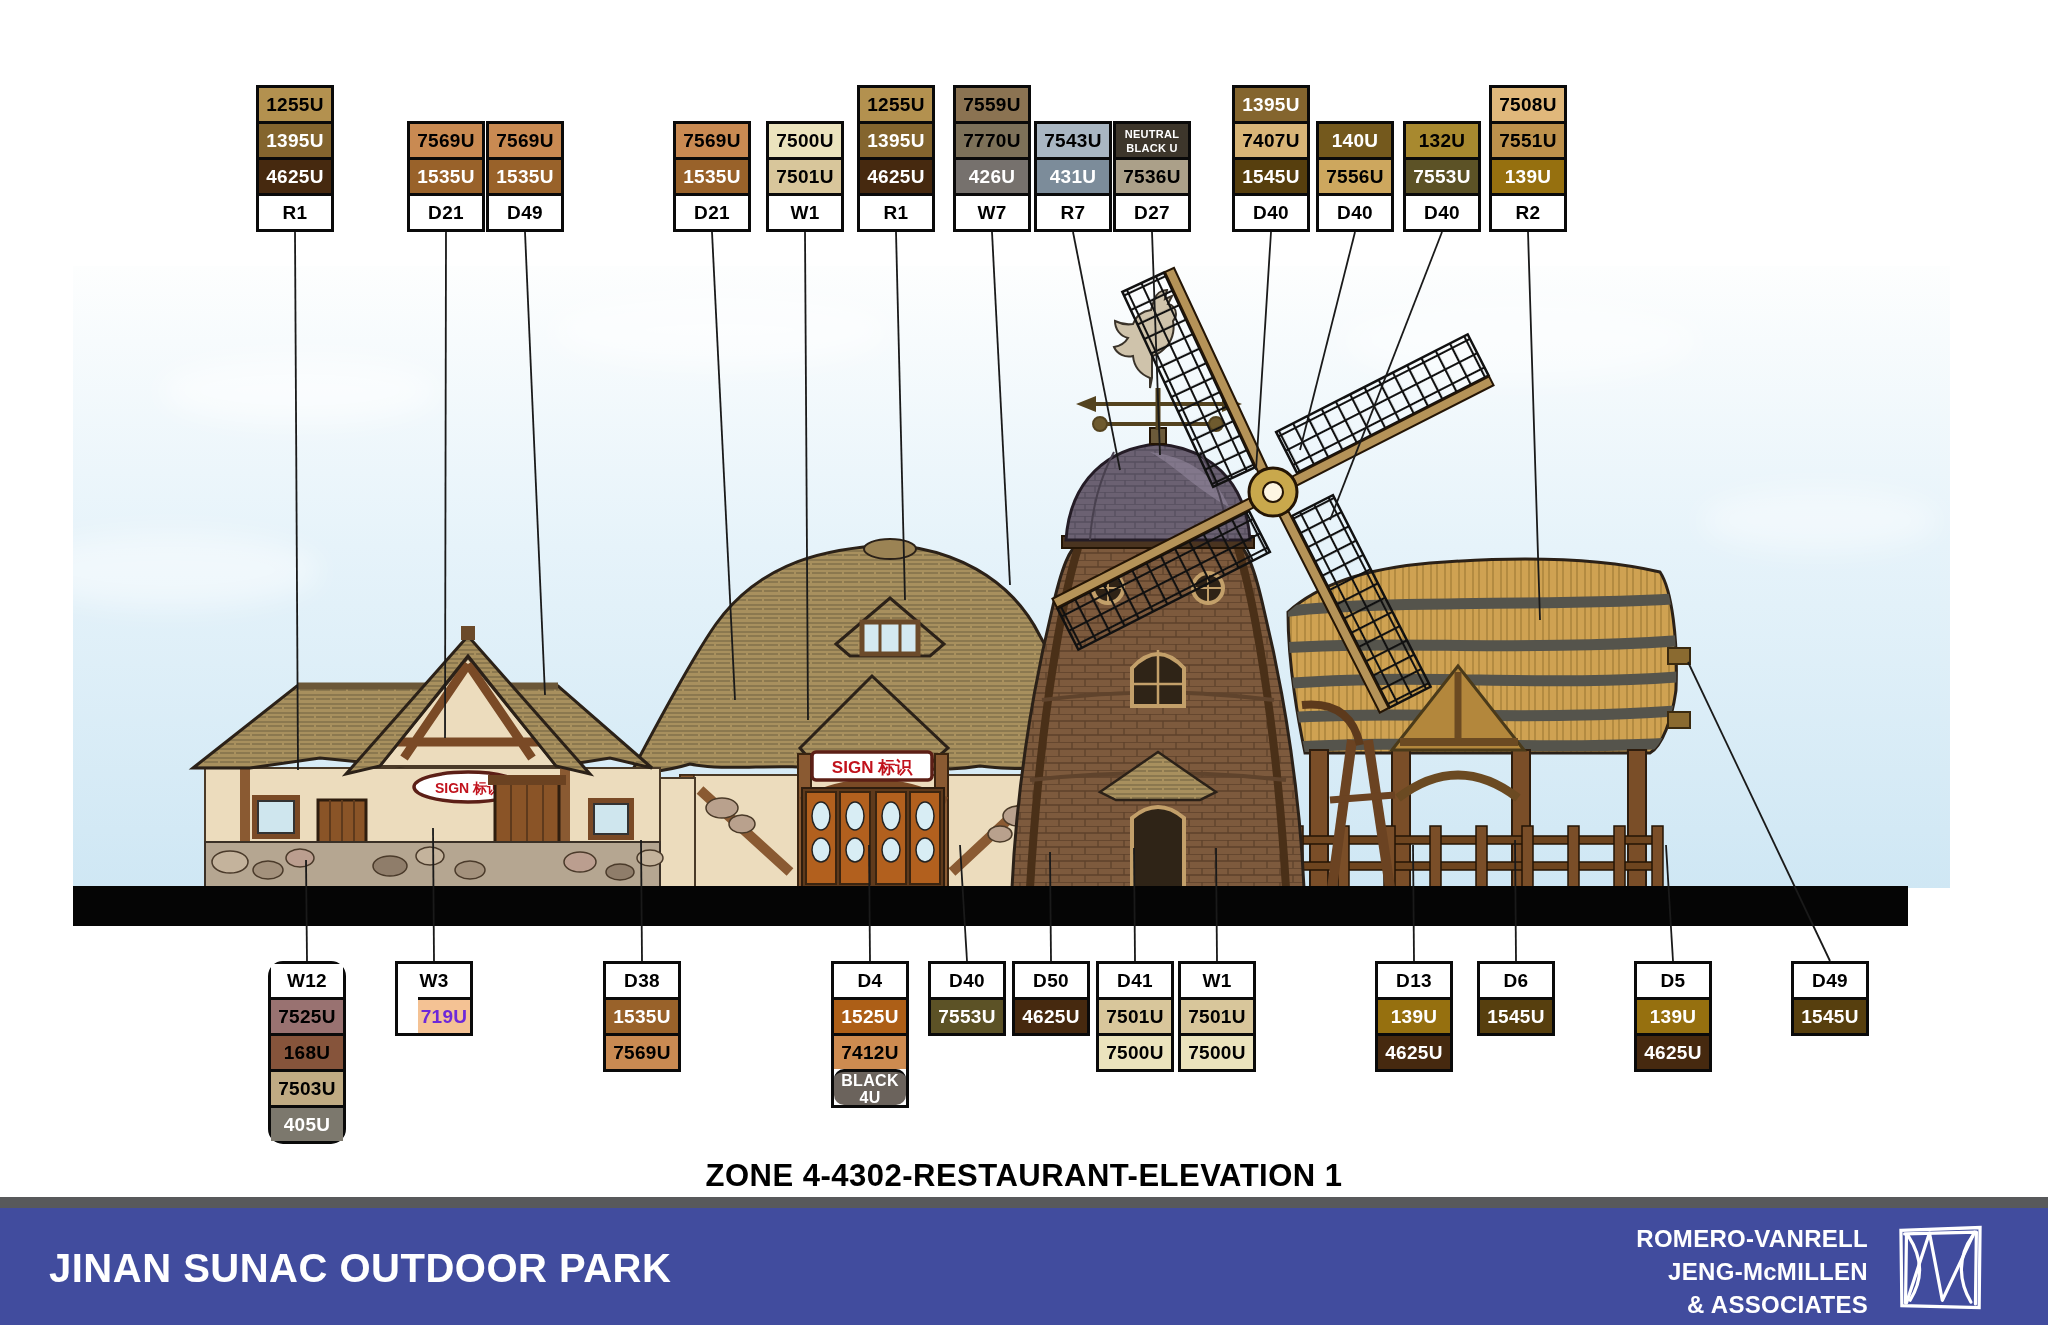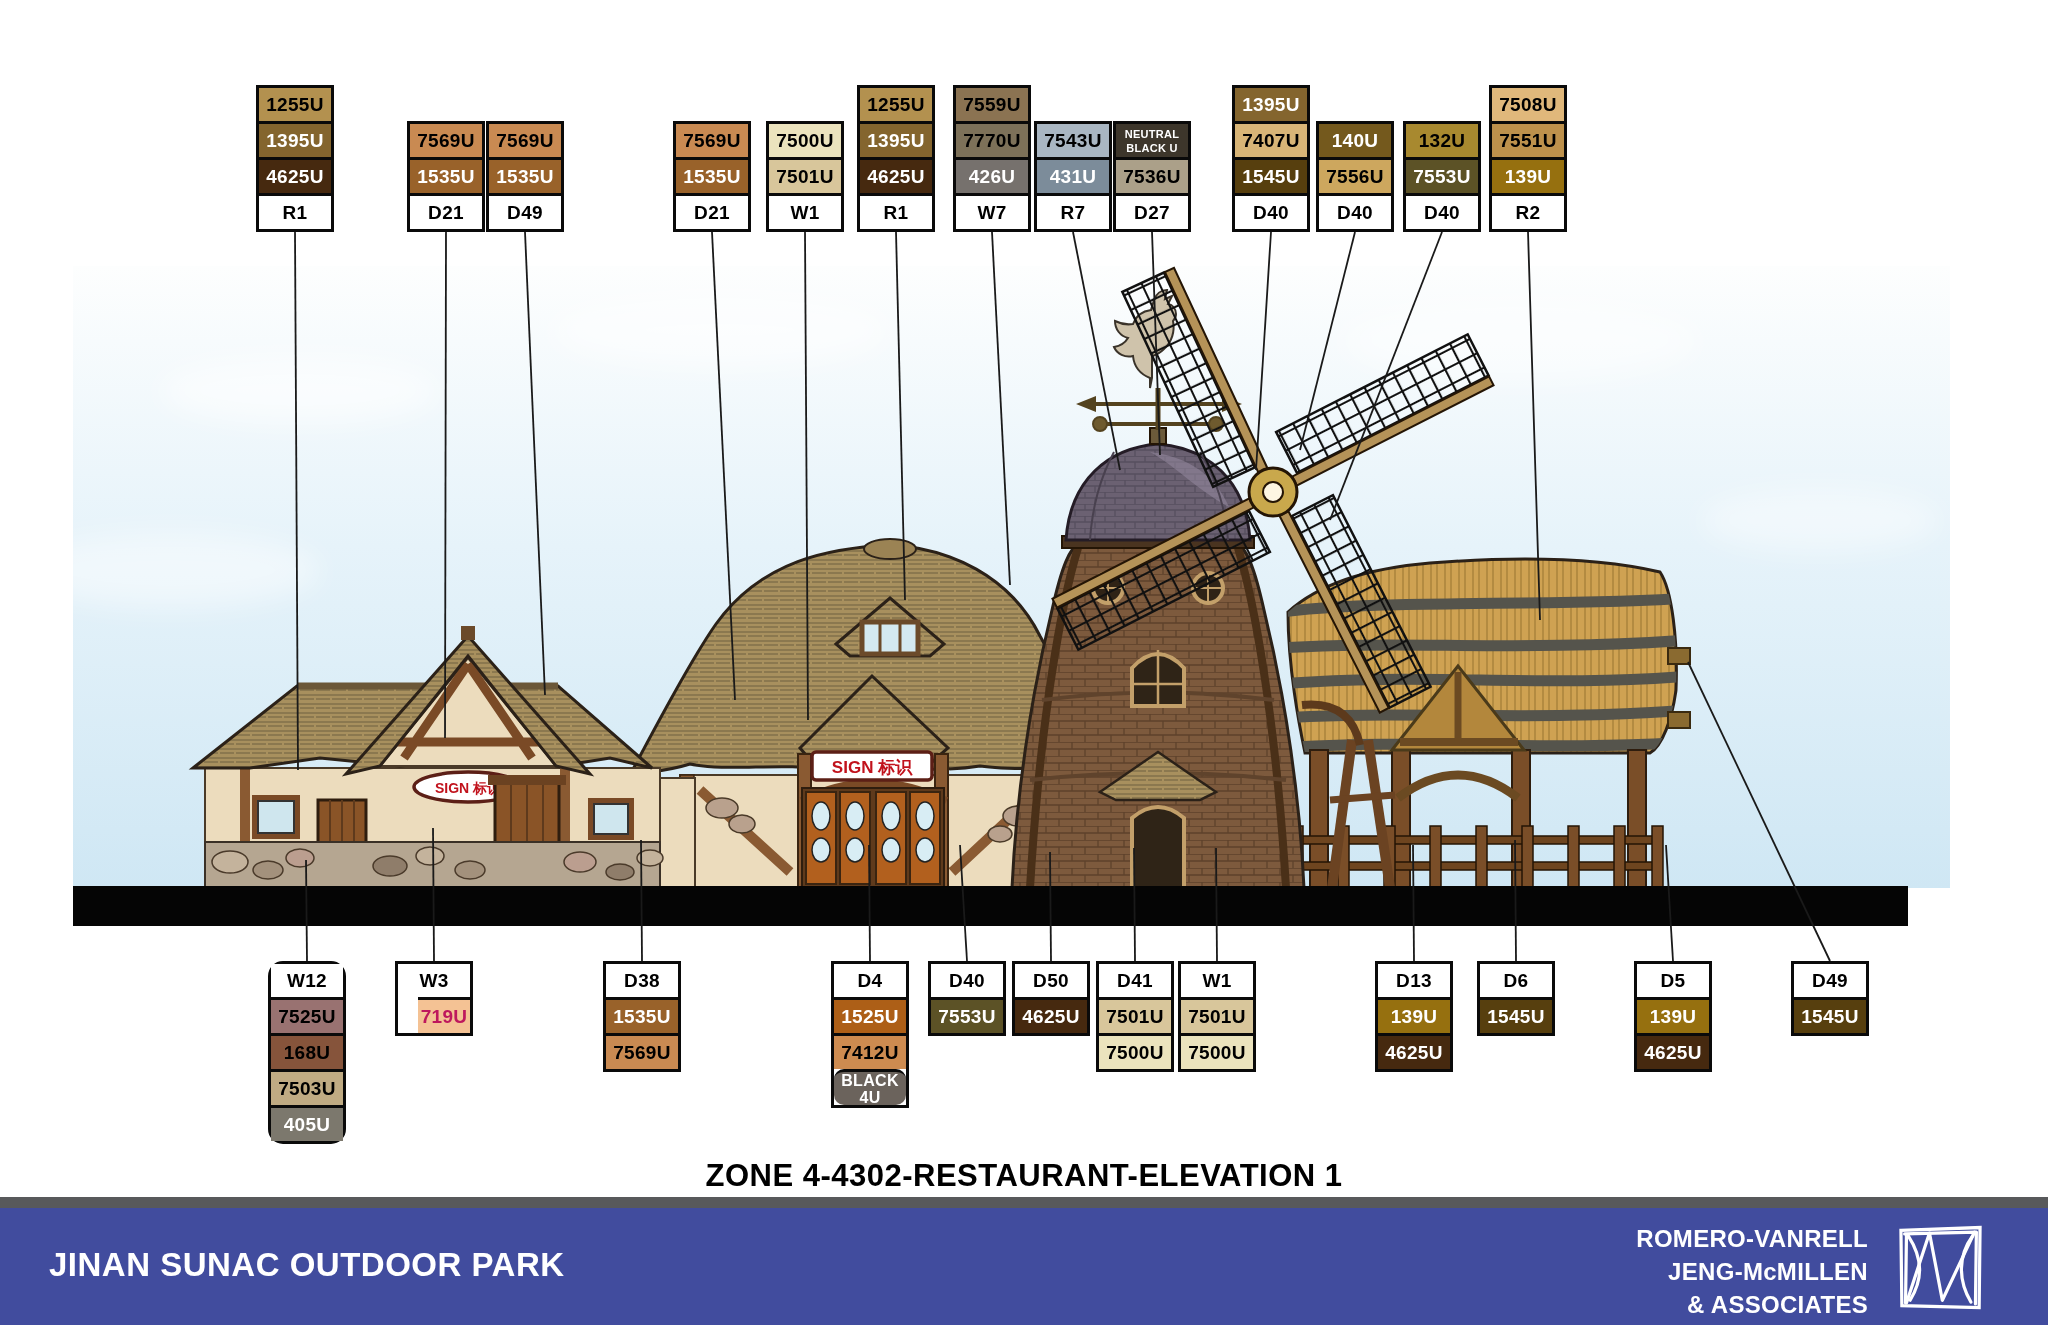--- a/index.html
+++ b/index.html
@@ -13,21 +13,21 @@
   .cell + .cell{border-top:3px solid #0a0a0a;}
   .cell.small{font-size:11px;line-height:14px;white-space:pre-line;}
   .cell.med{font-size:16px;line-height:17px;white-space:pre-line;}
   .codecell{background:#ffffff;color:#000;}
   
   .title{position:absolute;left:0;top:1158px;width:2048px;text-align:center;
          font-size:31px;font-weight:700;color:#000;letter-spacing:.5px;}
   
   .divider{position:absolute;left:0;top:1197px;width:2048px;height:11px;background:#58595b;}
   .footer{position:absolute;left:0;top:1208px;width:2048px;height:117px;display:flex;align-items:center;}
-  .footer-left{position:absolute;left:49px;top:38px;font-size:33px;font-weight:700;color:#fff;letter-spacing:.5px;}
+  .footer-left{position:absolute;left:49px;top:38px;font-size:40px;font-weight:700;color:#fff;letter-spacing:.5px;}
   .footer-center{position:absolute;left:0;top:40px;width:2048px;text-align:center;
                  font-size:29px;font-weight:700;color:#fff;letter-spacing:.5px;}
   .footer-right{position:absolute;right:180px;top:14px;text-align:right;font-size:24px;
                 font-weight:700;color:#fff;line-height:33px;letter-spacing:.3px;}
   .logo{position:absolute;right:60px;top:14px;width:95px;height:92px;}
 </style>
 </head>
 <body>
 
 <div class="page">
@@ -359,21 +359,21 @@
       </div>
       <div class="callout" style="left: 268px; top: 961px; border-radius: 15px;">
         <div class="cell codecell" style="background: rgb(255, 255, 255); color: rgb(0, 0, 0);">W12</div>
         <div class="cell" style="background: rgb(153, 114, 113); color: rgb(0, 0, 0);">7525U</div>
         <div class="cell" style="background: rgb(134, 84, 59); color: rgb(0, 0, 0); text-align: center;">168U</div>
         <div class="cell" style="background: rgb(192, 171, 131); color: rgb(0, 0, 0);">7503U</div>
         <div class="cell" style="background: rgb(124, 120, 109); color: rgb(255, 255, 255);">405U</div>
       </div>
       <div class="callout" style="left: 395px; top: 961px;">
         <div class="cell codecell" style="background: rgb(255, 255, 255); color: rgb(0, 0, 0);">W3</div>
-        <div class="cell" style="background: rgb(244, 194, 148); color: #be185d; margin-left: 20px;">719U</div>
+        <div class="cell" style="background: rgb(244, 194, 148); color: #6d28d9; margin-left: 20px;">719U</div>
       </div>
       <div class="callout" style="left: 603px; top: 961px;">
         <div class="cell codecell" style="background: rgb(255, 255, 255); color: rgb(0, 0, 0);">D38</div>
         <div class="cell" style="background: rgb(153, 98, 42); color: rgb(255, 255, 255);">1535U</div>
         <div class="cell" style="background: rgb(201, 138, 82); color: rgb(0, 0, 0);">7569U</div>
       </div>
       <div class="callout" style="left: 831px; top: 961px;">
         <div class="cell codecell" style="background: rgb(255, 255, 255); color: rgb(0, 0, 0);">D4</div>
         <div class="cell" style="background: rgb(173, 95, 23); color: rgb(255, 255, 255);">1525U</div>
         <div class="cell" style="background: rgb(205, 139, 80); color: rgb(0, 0, 0);">7412U</div>

